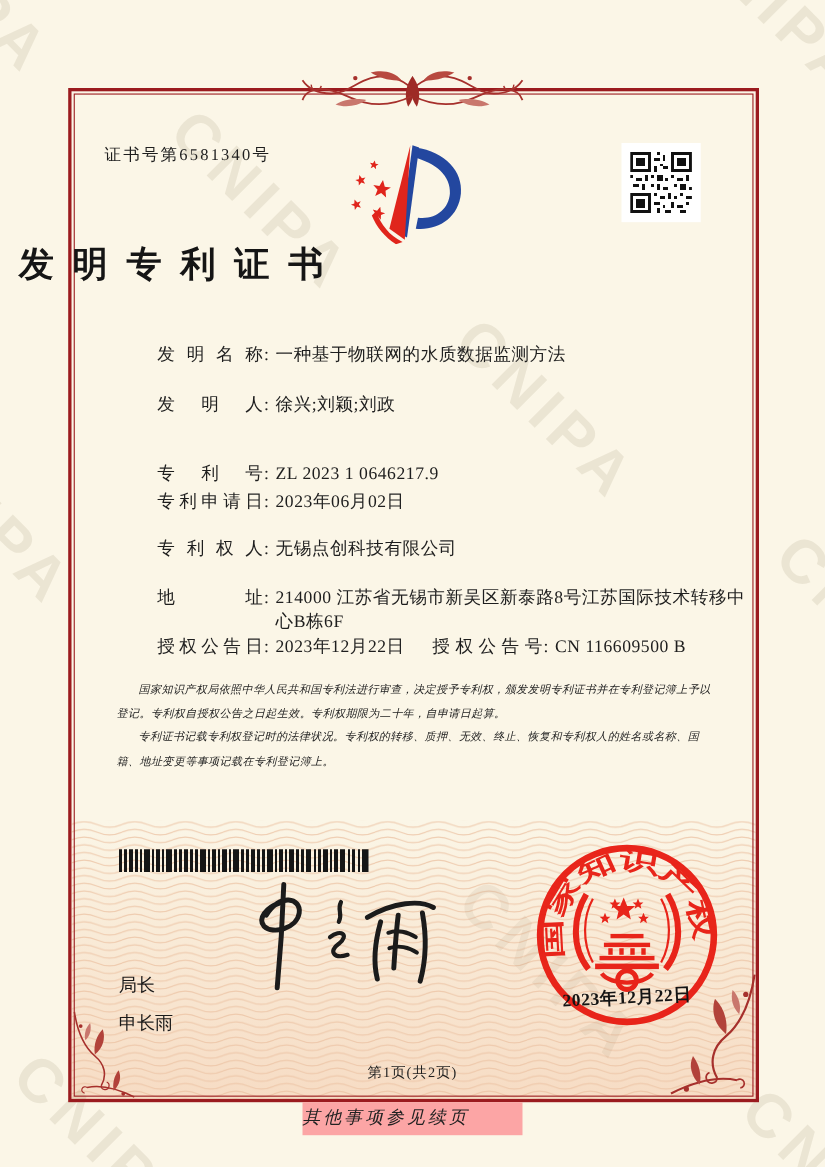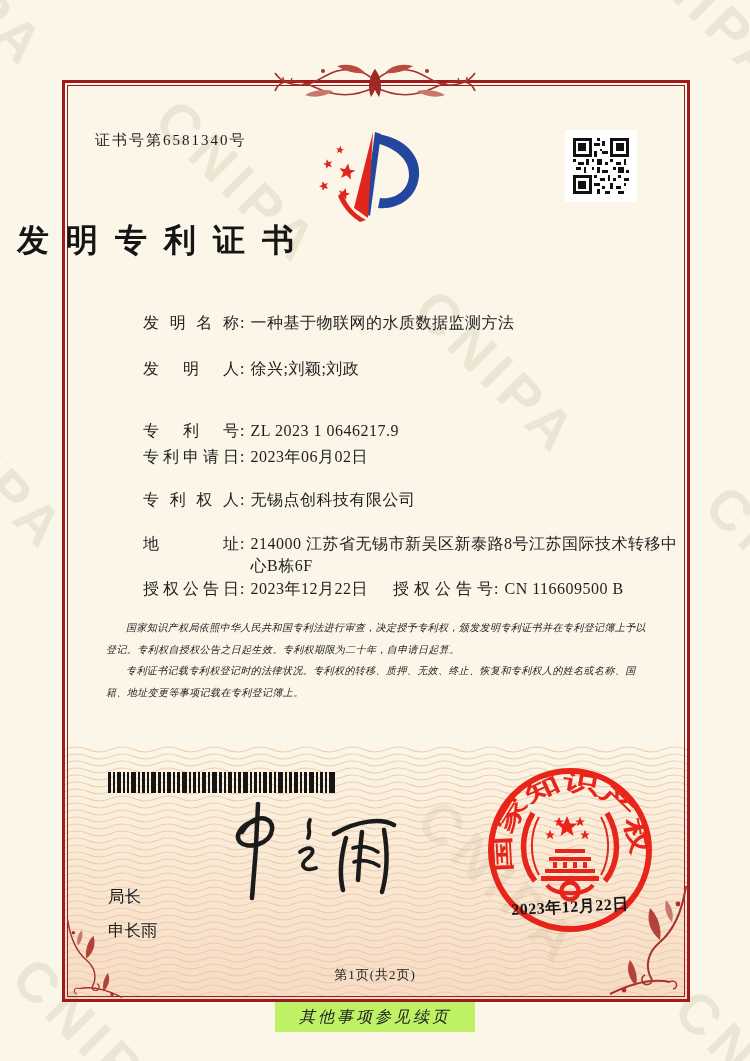--- a/index.html
+++ b/index.html
@@ -79,21 +79,21 @@
     position:absolute;left:500px;top:897px;width:140px;z-index:7;
     text-align:center;font-size:16px;font-weight:700;color:#141414;
     transform:rotate(-3deg);letter-spacing:0.5px;
   }
   .page-num{
     position:absolute;left:0;width:750px;top:966px;z-index:5;
     text-align:center;font-size:13px;letter-spacing:1px;
   }
   .note-box{
     position:absolute;left:275px;top:1002px;width:200px;height:30px;z-index:6;
-    background:#bef264;text-align:center;line-height:30px;
+    background:#fca5a5;line-height:30px;
     font-style:italic;font-size:16px;letter-spacing:3px;color:#222;
   }
 </style>
 </head>
 <body>
 
 <div class="page">
 
   <svg width="0" height="0" style="position:absolute">
     <defs>

